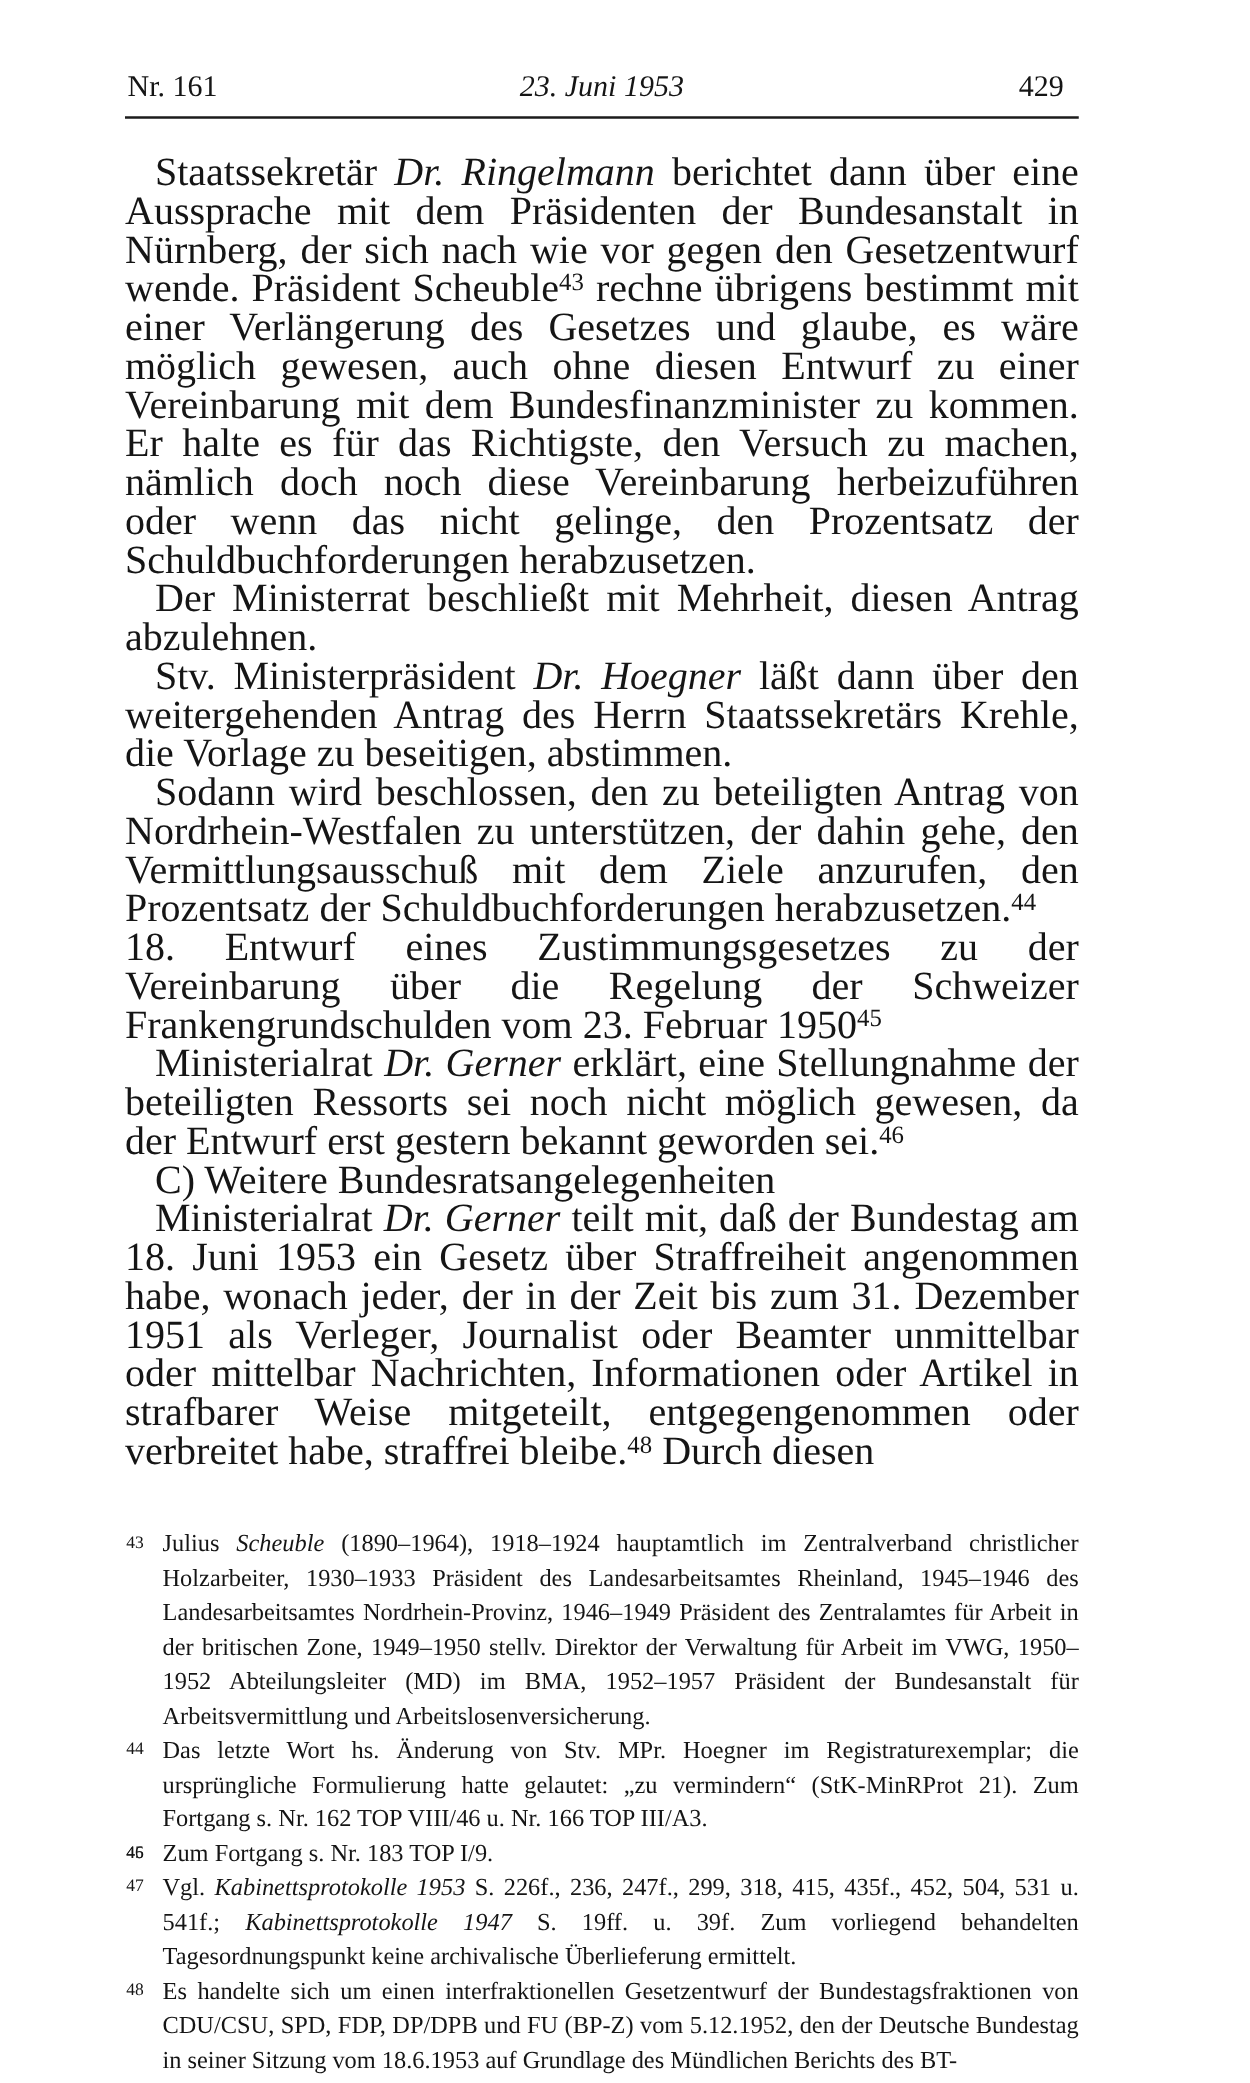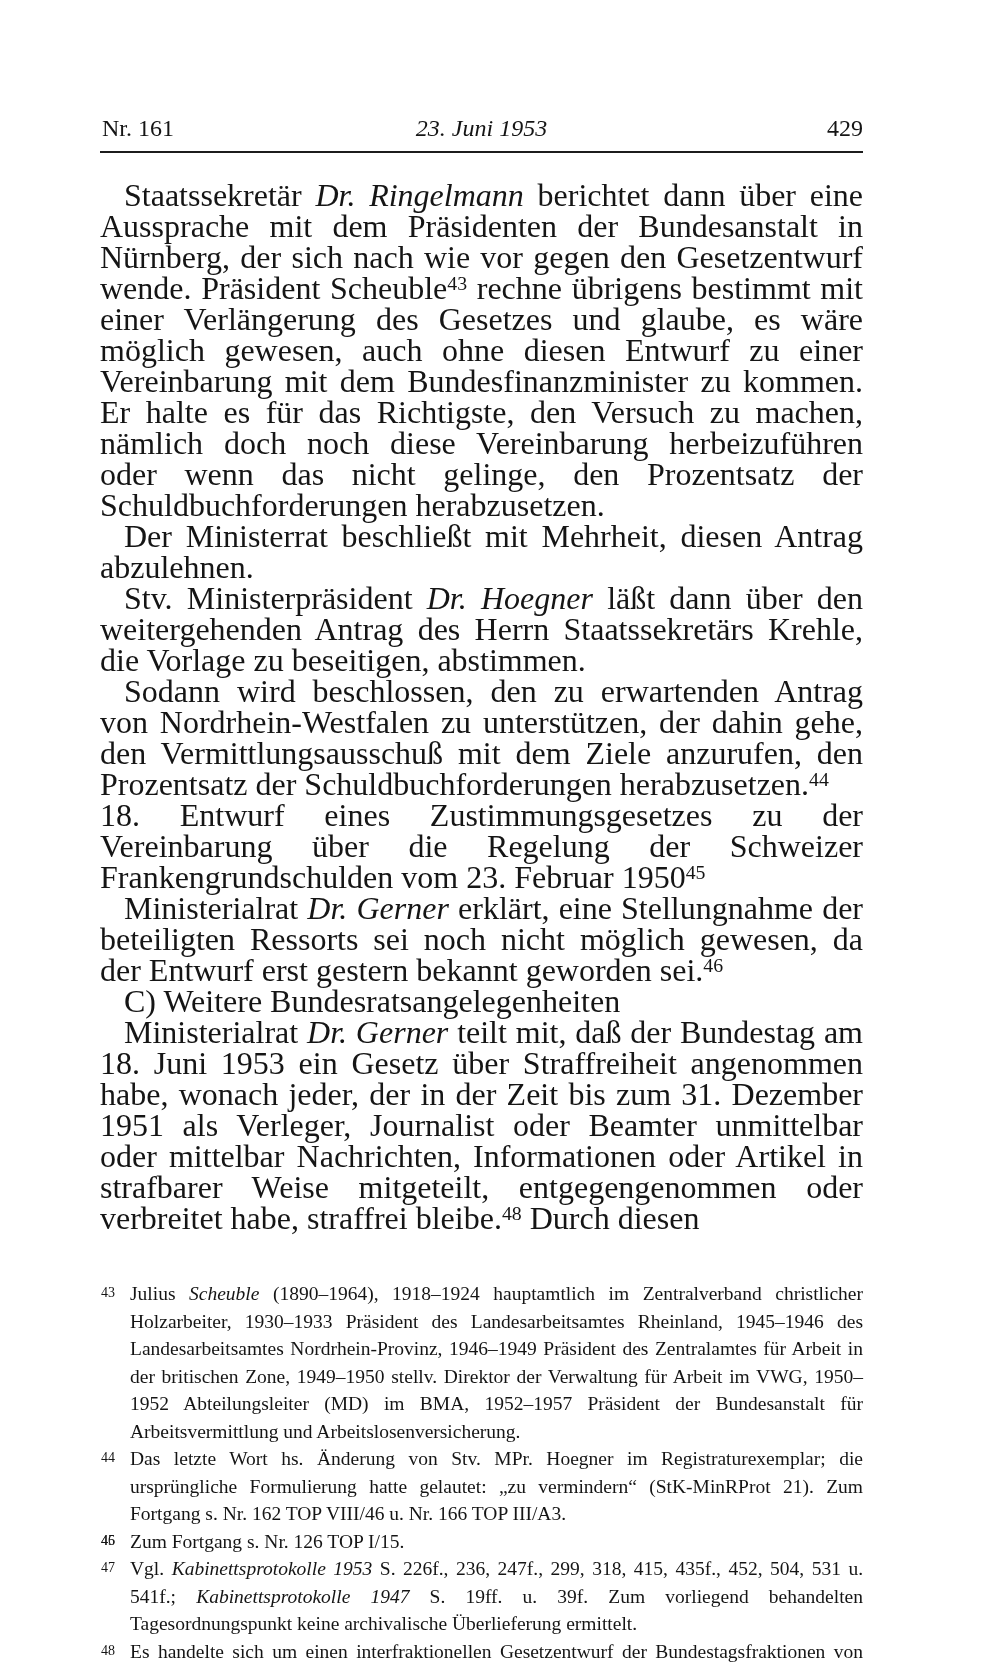--- a/index.html
+++ b/index.html
@@ -11,31 +11,31 @@
     width: 1000px;
     height: 1666px;
     overflow: hidden;
     font-family: "Liberation Serif", "DejaVu Serif", serif;
     color: #151515;
   }
   .page {
     box-sizing: border-box;
     width: 1000px;
     height: 1666px;
-    padding: 114px 137px 0 100px;
+    padding: 56px 137px 0 100px;
   }
   .page-header {
     position: relative;
     font-size: 24px;
     line-height: 28px;
     height: 28px;
   }
   .hdr-left { position: absolute; left: 2px; top: 0; }
   .hdr-center { position: absolute; left: 50%; top: 0; transform: translateX(-50%); font-style: italic; }
-  .hdr-right { position: absolute; right: 0; top: 0; }
+  .hdr-right { position: absolute; right: 12px; top: 0; }
   .header-rule {
     margin-top: 9px;
     border-bottom: 2px solid #1c1c1c;
   }
   .body-text {
     margin-top: 27px;
     font-size: 32px;
     line-height: 31px;
     text-align: justify;
   }
@@ -78,42 +78,42 @@
     <span class="hdr-center">23. Juni 1953</span>
     <span class="hdr-right">429</span>
   </header>
 
   <div class="header-rule"></div>
 
   <main class="body-text">
     <p class="para indent"><span>Staatssekretär </span><i>Dr. Ringelmann</i><span> berichtet dann über eine Aussprache mit dem Präsidenten der Bundesanstalt in Nürnberg, der sich nach wie vor gegen den Gesetzentwurf wende. Präsident Scheuble</span><sup class="ref">43</sup><span> rechne übrigens bestimmt mit einer Verlängerung des Gesetzes und glaube, es wäre möglich gewesen, auch ohne diesen Entwurf zu einer Vereinbarung mit dem Bundesfinanzminister zu kommen. Er halte es für das Richtigste, den Versuch zu machen, nämlich doch noch diese Vereinbarung herbeizuführen oder wenn das nicht gelinge, den Prozentsatz der Schuldbuchforderungen herabzusetzen.</span></p>
     <p class="para indent"><span>Der Ministerrat beschließt mit Mehrheit, diesen Antrag abzulehnen.</span></p>
     <p class="para indent"><span>Stv. Ministerpräsident </span><i>Dr. Hoegner</i><span> läßt dann über den weitergehenden Antrag des Herrn Staatssekretärs Krehle, die Vorlage zu beseitigen, abstimmen.</span></p>
-    <p class="para indent"><span>Sodann wird beschlossen, den zu erwartenden Antrag von Nordrhein-Westfalen zu unterstützen, der dahin gehe, den Vermittlungsausschuß mit dem Ziele anzurufen, den Prozentsatz der Schuldbuchforderungen herabzusetzen.</span><sup class="ref">44</sup></p>
+    <p class="para indent"><span>Sodann wird beschlossen, den zu beteiligten Antrag von Nordrhein-Westfalen zu unterstützen, der dahin gehe, den Vermittlungsausschuß mit dem Ziele anzurufen, den Prozentsatz der Schuldbuchforderungen herabzusetzen.</span><sup class="ref">44</sup></p>
     <p class="para"><span>18. Entwurf eines Zustimmungsgesetzes zu der Vereinbarung über die Regelung der Schweizer Frankengrundschulden vom 23. Februar 1950</span><sup class="ref">45</sup></p>
     <p class="para indent"><span>Ministerialrat </span><i>Dr. Gerner</i><span> erklärt, eine Stellungnahme der beteiligten Ressorts sei noch nicht möglich gewesen, da der Entwurf erst gestern bekannt geworden sei.</span><sup class="ref">46</sup></p>
     <p class="para indent"><span>C) Weitere Bundesratsangelegenheiten</span></p>
     <p class="para indent"><span>Ministerialrat </span><i>Dr. Gerner</i><span> teilt mit, daß der Bundestag am 18. Juni 1953 ein Gesetz über Straffreiheit angenommen habe, wonach jeder, der in der Zeit bis zum 31. Dezember 1951 als Verleger, Journalist oder Beamter unmittelbar oder mittelbar Nachrichten, Informationen oder Artikel in strafbarer Weise mitgeteilt, entgegengenommen oder verbreitet habe, straffrei bleibe.</span><sup class="ref">48</sup><span> Durch diesen</span></p>
   </main>
 
   <section class="footnotes">
     <div class="footnote">
       <span class="fn-num">43</span>
       <span class="fn-text"><span>Julius </span><i>Scheuble</i><span> (1890–1964), 1918–1924 hauptamtlich im Zentralverband christlicher Holzarbeiter, 1930–1933 Präsident des Landesarbeitsamtes Rheinland, 1945–1946 des Landesarbeitsamtes Nordrhein-Provinz, 1946–1949 Präsident des Zentralamtes für Arbeit in der britischen Zone, 1949–1950 stellv. Direktor der Verwaltung für Arbeit im VWG, 1950–1952 Abteilungsleiter (MD) im BMA, 1952–1957 Präsident der Bundesanstalt für Arbeitsvermittlung und Arbeitslosenversicherung.</span></span>
     </div>
     <div class="footnote">
       <span class="fn-num">44</span>
       <span class="fn-text"><span>Das letzte Wort hs. Änderung von Stv. MPr. Hoegner im Registraturexemplar; die ursprüngliche Formulierung hatte gelautet: „zu vermindern“ (StK-MinRProt 21). Zum Fortgang s. Nr. 162 TOP VIII/46 u. Nr. 166 TOP III/A3.</span></span>
     </div>
     <div class="footnote">
       <span class="fn-num">45</span>
     </div>
     <div class="footnote">
       <span class="fn-num">46</span>
-      <span class="fn-text"><span>Zum Fortgang s. Nr. 126 TOP I/15.</span></span>
+      <span class="fn-text"><span>Zum Fortgang s. Nr. 183 TOP I/9.</span></span>
     </div>
     <div class="footnote">
       <span class="fn-num">47</span>
       <span class="fn-text"><span>Vgl. </span><i>Kabinettsprotokolle 1953</i><span> S. 226f., 236, 247f., 299, 318, 415, 435f., 452, 504, 531 u. 541f.; </span><i>Kabinettsprotokolle 1947</i><span> S. 19ff. u. 39f. Zum vorliegend behandelten Tagesordnungspunkt keine archivalische Überlieferung ermittelt.</span></span>
     </div>
     <div class="footnote">
       <span class="fn-num">48</span>
       <span class="fn-text"><span>Es handelte sich um einen interfraktionellen Gesetzentwurf der Bundestagsfraktionen von CDU/CSU, SPD, FDP, DP/DPB und FU (BP-Z) vom 5.12.1952, den der Deutsche Bundestag in seiner Sitzung vom 18.6.1953 auf Grundlage des Mündlichen Berichts des BT-</span></span>
     </div>
   </section>

